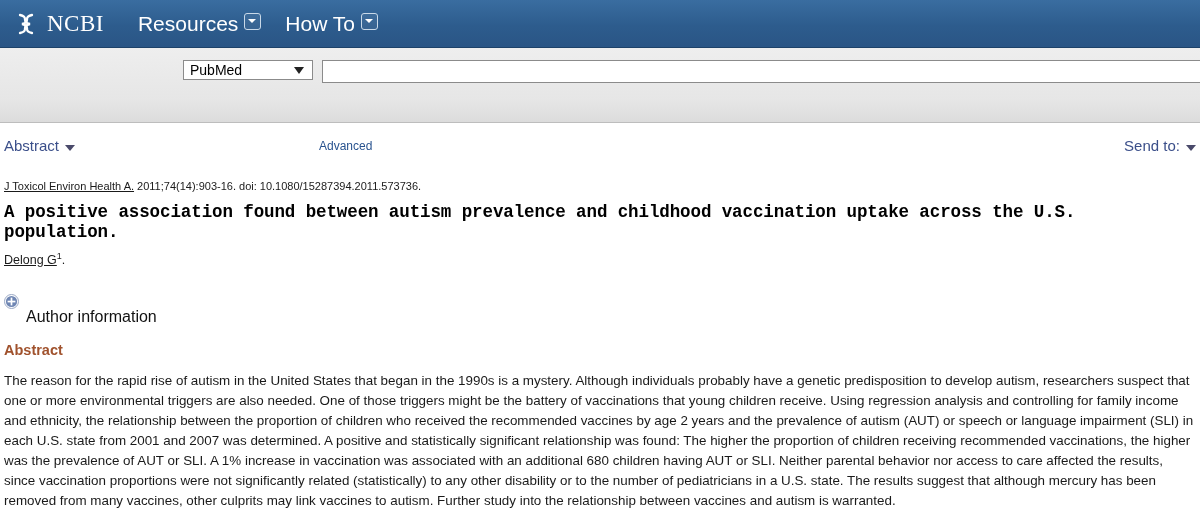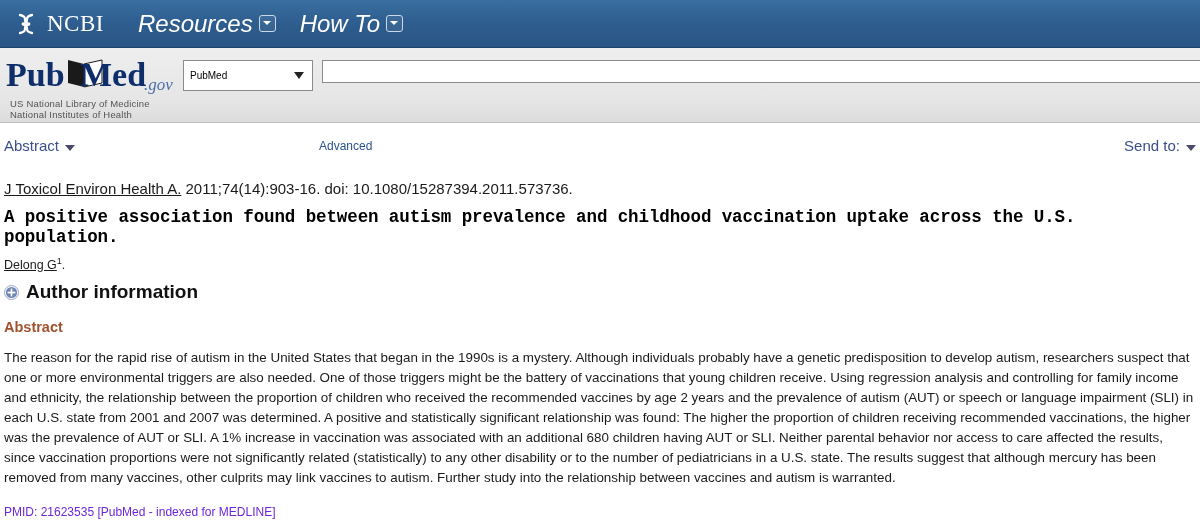--- a/index.html
+++ b/index.html
@@ -42,28 +42,27 @@
   }
   .ncbi-logo-text {
     color: #ffffff;
     font-family: "Liberation Serif", serif;
     font-size: 23px;
     letter-spacing: 0.5px;
     line-height: 1;
   }
   .nav-item {
     color: #ffffff;
-    font-size: 24px;
-    display: flex;
-    align-items: center;
+    font-size: 21px;
+    display: flex;
+    align-items: flex-start;
     gap: 6px;
     margin-right: 24px;
     cursor: pointer;
     line-height: 1;
-    font-style: italic;
   }
   .nav-caret {
     display: inline-block;
     width: 15px;
     height: 15px;
     border: 1px solid #c9d9e8;
     border-radius: 3px;
     position: relative;
     background: rgba(255,255,255,0.06);
   }
@@ -103,25 +102,25 @@
     font-family: "Liberation Sans", sans-serif;
     letter-spacing: 0.2px;
     line-height: 11px;
     padding-left: 4px;
   }
   .search-db-select {
     position: absolute;
     left: 183px;
     top: 12px;
     width: 130px;
-    height: 31px;
+    height: 20px;
     background: #ffffff;
     border: 1px solid #8b8b8b;
     box-sizing: border-box;
-    font-size: 10px;
+    font-size: 14px;
     color: #000000;
     display: flex;
     align-items: center;
     padding: 0 4px 0 6px;
     justify-content: space-between;
     cursor: pointer;
   }
   .select-caret {
     width: 0; height: 0;
     border-left: 5px solid transparent;
@@ -177,21 +176,21 @@
   .tri-down {
     width: 0; height: 0;
     border-left: 5px solid transparent;
     border-right: 5px solid transparent;
     border-top: 6px solid #4a4a6a;
     margin-top: 4px;
   }
 
   .citation {
     margin-top: 26px;
-    font-size: 15px;
+    font-size: 11px;
     color: #1a1a1a;
     padding-left: 2px;
   }
   .citation .journal {
     color: #1a1a1a;
     text-decoration: underline;
     cursor: pointer;
   }
 
   .article-title {
@@ -226,23 +225,24 @@
     gap: 7px;
     padding-left: 2px;
     cursor: pointer;
   }
   .plus-icon {
     width: 15px;
     height: 15px;
     flex: 0 0 15px;
   }
   .author-info-label {
-    font-size: 19px;
-    font-weight: bold;
+    font-size: 16px;
+    font-weight: normal;
     color: #111111;
+    margin-top: 32px;
   }
 
   .abstract-heading {
     margin-top: 16px;
     font-size: 14.5px;
     font-weight: bold;
     color: #a0522d;
     padding-left: 2px;
   }
   .abstract-body {
@@ -296,33 +296,20 @@
 
   <div class="nav-item">
     <span>How To</span>
     <span class="nav-caret"></span>
   </div>
 
 </div>
 
 <div class="search-band">
 
-  <div class="pubmed-logo-wrap">
-    <svg class="pubmed-wordmark" width="172" height="44" viewBox="0 0 172 44">
-      <text x="0" y="32" font-family="'Liberation Serif', serif" font-size="34" font-weight="bold" fill="#0d2d6b">Pub</text>
-      <g>
-        <path d="M62 6 L78 10 L78 33 L62 29 Z" fill="#1a1a1a"></path>
-        <path d="M78 10 L96 6 L96 29 L78 33 Z" fill="#ffffff" stroke="#1a1a1a" stroke-width="1"></path>
-      </g>
-      <text x="74" y="32" font-family="'Liberation Serif', serif" font-size="34" font-weight="bold" fill="#0d2d6b">Med</text>
-      <text x="138" y="36" font-family="'Liberation Serif', serif" font-size="17" font-style="italic" fill="#4d6fa8">.gov</text>
-    </svg>
-    <div class="nlm-line">US National Library of Medicine</div>
-    <div class="nlm-line">National Institutes of Health</div>
-  </div>
 
   <div class="search-db-select">
     <span>PubMed</span>
     <span class="select-caret"></span>
   </div>
 
   <input class="search-input" type="text" value="" autofocus="" placeholder="" style="">
 
   <div class="advanced-link">Advanced</div>
 

